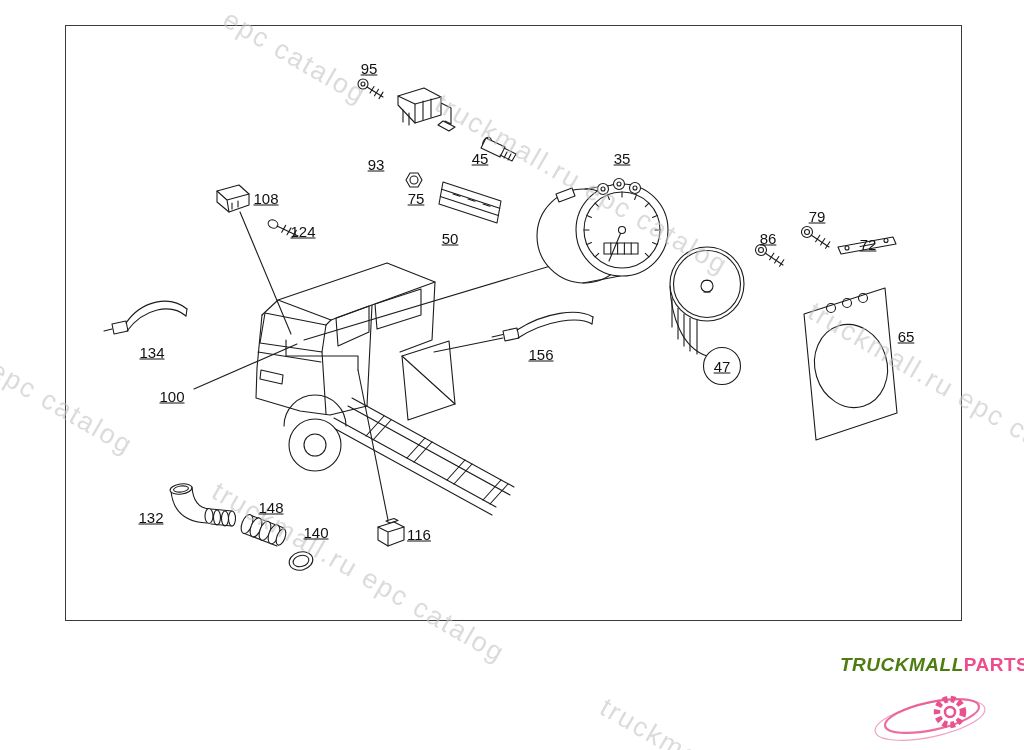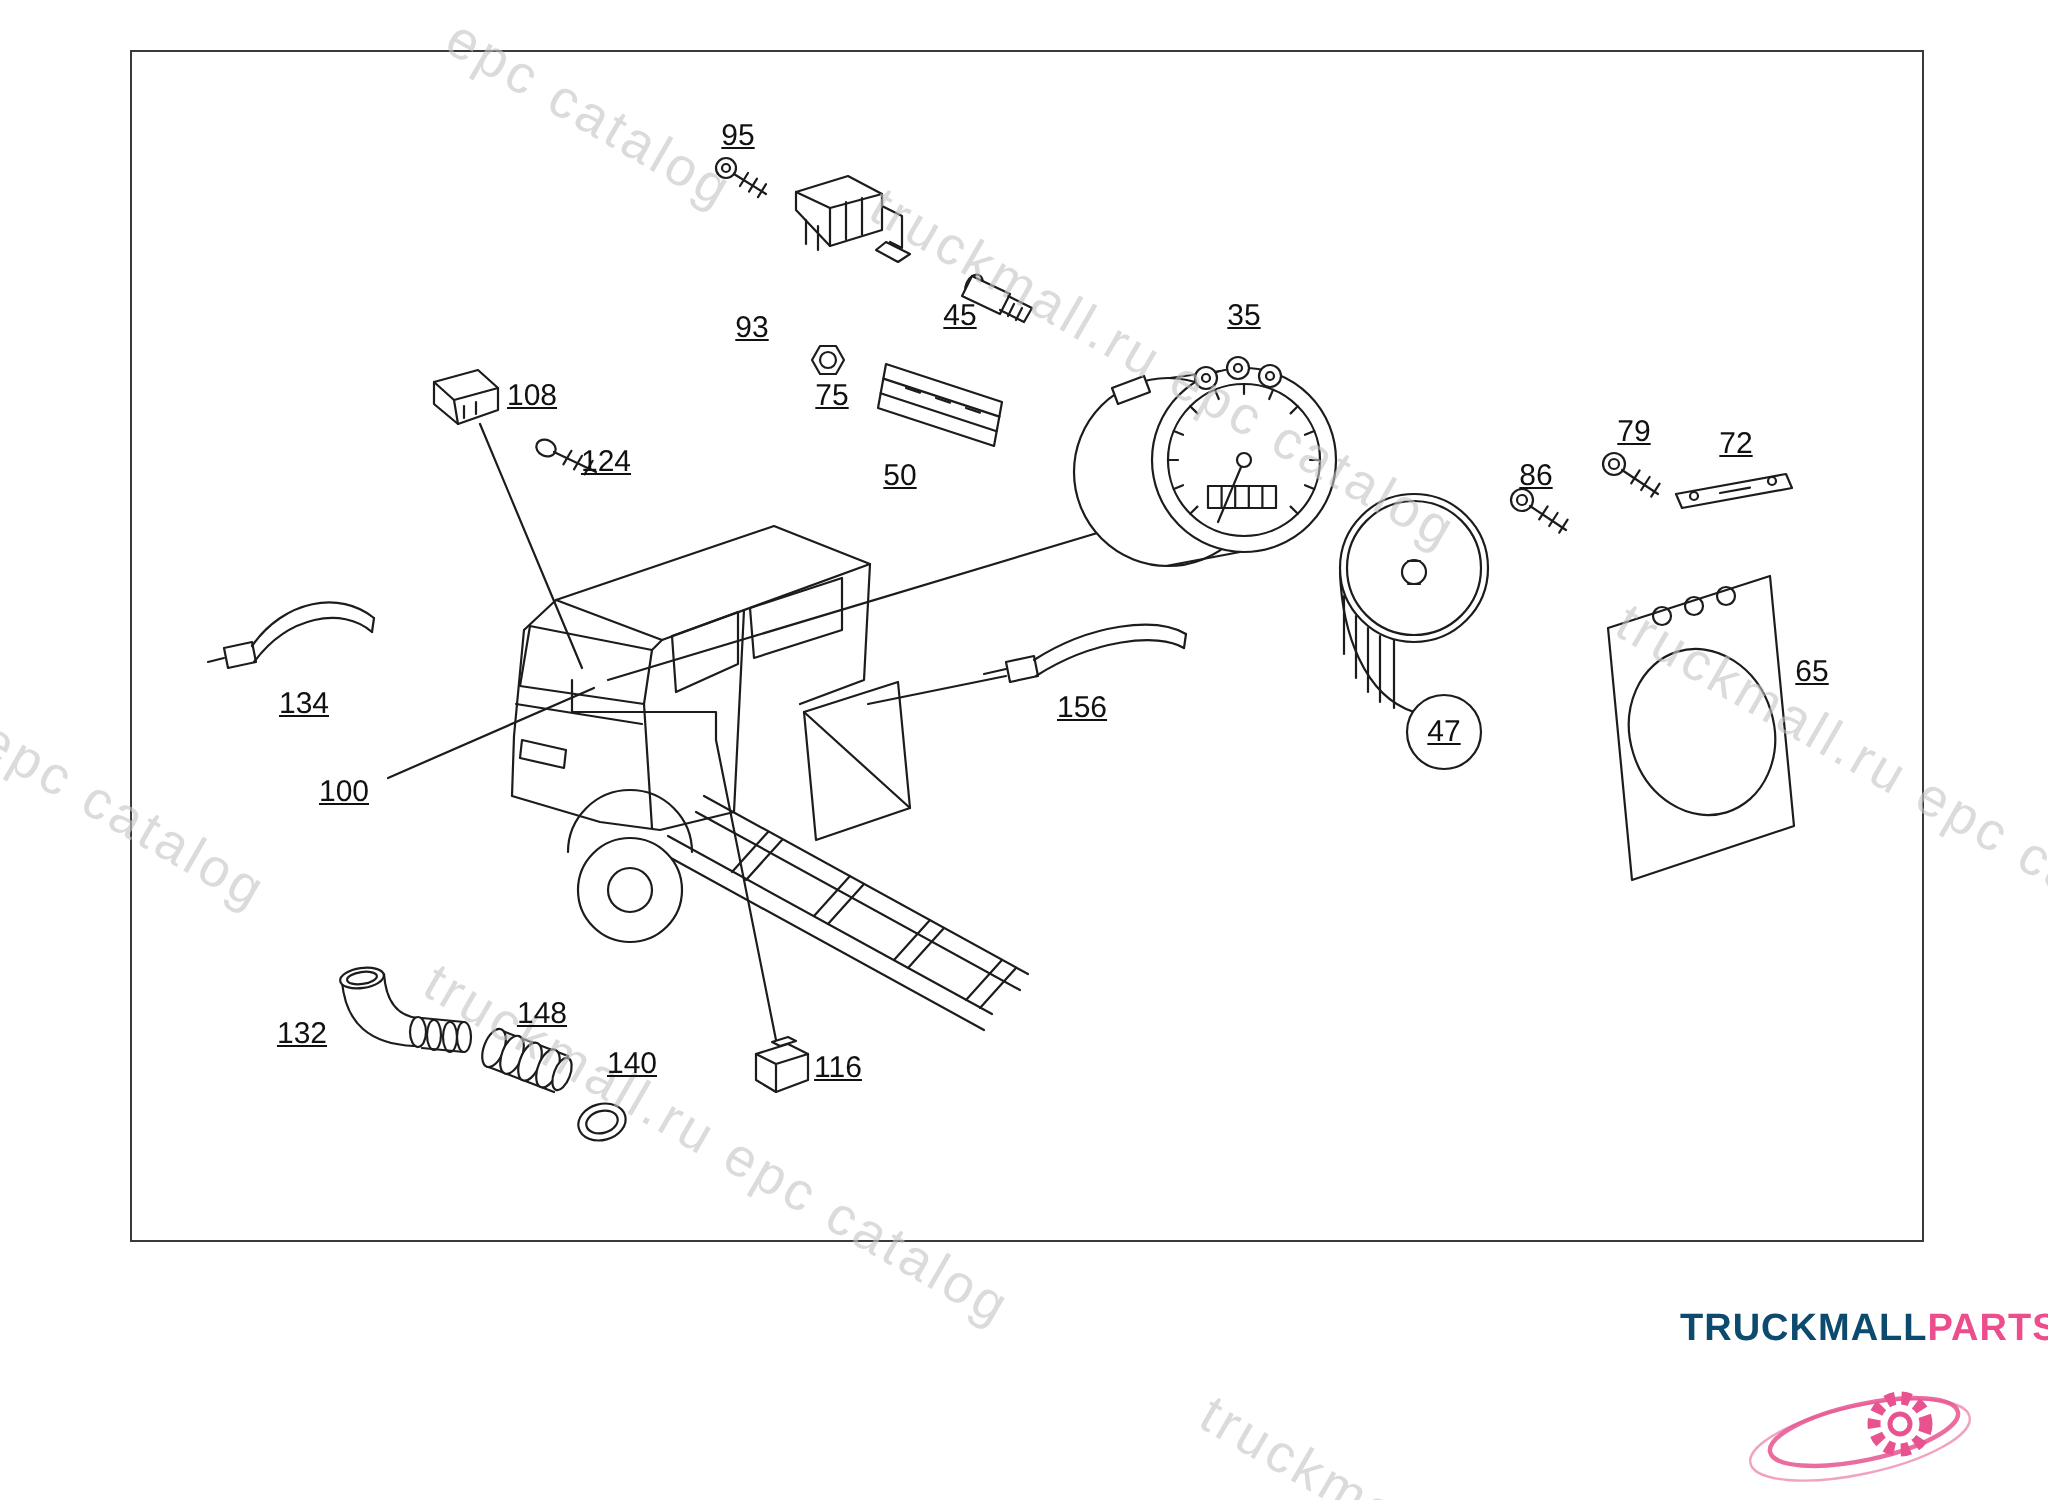--- a/index.html
+++ b/index.html
@@ -278,36 +278,36 @@
 <div id="labels">
     <div class="part-label" style="left: 369px; top: 68px;">95</div>
     <div class="part-label" style="left: 376px; top: 128px; margin-top: 36px;">93</div>
     <div class="part-label" style="left: 480px; top: 158px;">45</div>
     <div class="part-label" style="left: 416px; top: 198px;">75</div>
     <div class="part-label" style="left: 450px; top: 238px;">50</div>
     <div class="part-label" style="left: 622px; top: 158px;">35</div>
     <div class="part-label" style="left: 266px; top: 198px;">108</div>
     <div class="part-label" style="left: 303px; top: 231px;">124</div>
     <div class="part-label" style="left: 817px; top: 216px;">79</div>
-    <div class="part-label" style="left: 868px; top: 222px; text-align: right;">72</div>
+    <div class="part-label" style="left: 868px; top: 244px; text-align: right;">72</div>
     <div class="part-label" style="left: 768px; top: 238px;">86</div>
     <div class="part-label" style="left: 152px; top: 352px;">134</div>
     <div class="part-label" style="left: 541px; top: 354px;">156</div>
     <div class="part-label" style="left: 172px; top: 396px;">100</div>
     <div class="part-label" style="left: 906px; top: 336px;">65</div>
     <div class="part-label" style="left: 722px; top: 366px;">47</div>
     <div class="part-label" style="left: 151px; top: 517px; text-align: center;">132</div>
     <div class="part-label" style="left: 271px; top: 507px;">148</div>
     <div class="part-label" style="left: 316px; top: 532px;">140</div>
     <div class="part-label" style="left: 419px; top: 534px;">116</div>
   </div>
 
 <div class="logo">
   <div class="logo-text">
-    <span style="color: #0c4a6e;">TRUCKMALL</span><span style="color: rgb(238, 77, 141);">PARTS</span>
+    <span style="color: #4d7c0f; font-style: italic;">TRUCKMALL</span><span style="color: rgb(238, 77, 141);">PARTS</span>
   </div>
   <div class="logo-gear-wrap">
     <svg width="150" height="70" viewBox="0 0 150 70" style="color: rgb(232, 83, 143);">
       <g fill="none" stroke="currentColor">
         <ellipse cx="72" cy="38" rx="48" ry="14" transform="rotate(-12 72 38)" stroke-width="2.2" opacity="0.85"></ellipse>
         <ellipse cx="70" cy="42" rx="56" ry="17" transform="rotate(-12 70 42)" stroke-width="1.2" opacity="0.55"></ellipse>
         <circle cx="90" cy="34" r="13" stroke-width="6.5" stroke-dasharray="4.5 3.2"></circle>
         <circle cx="90" cy="34" r="5" stroke-width="2.5"></circle>
       </g>
     </svg>

